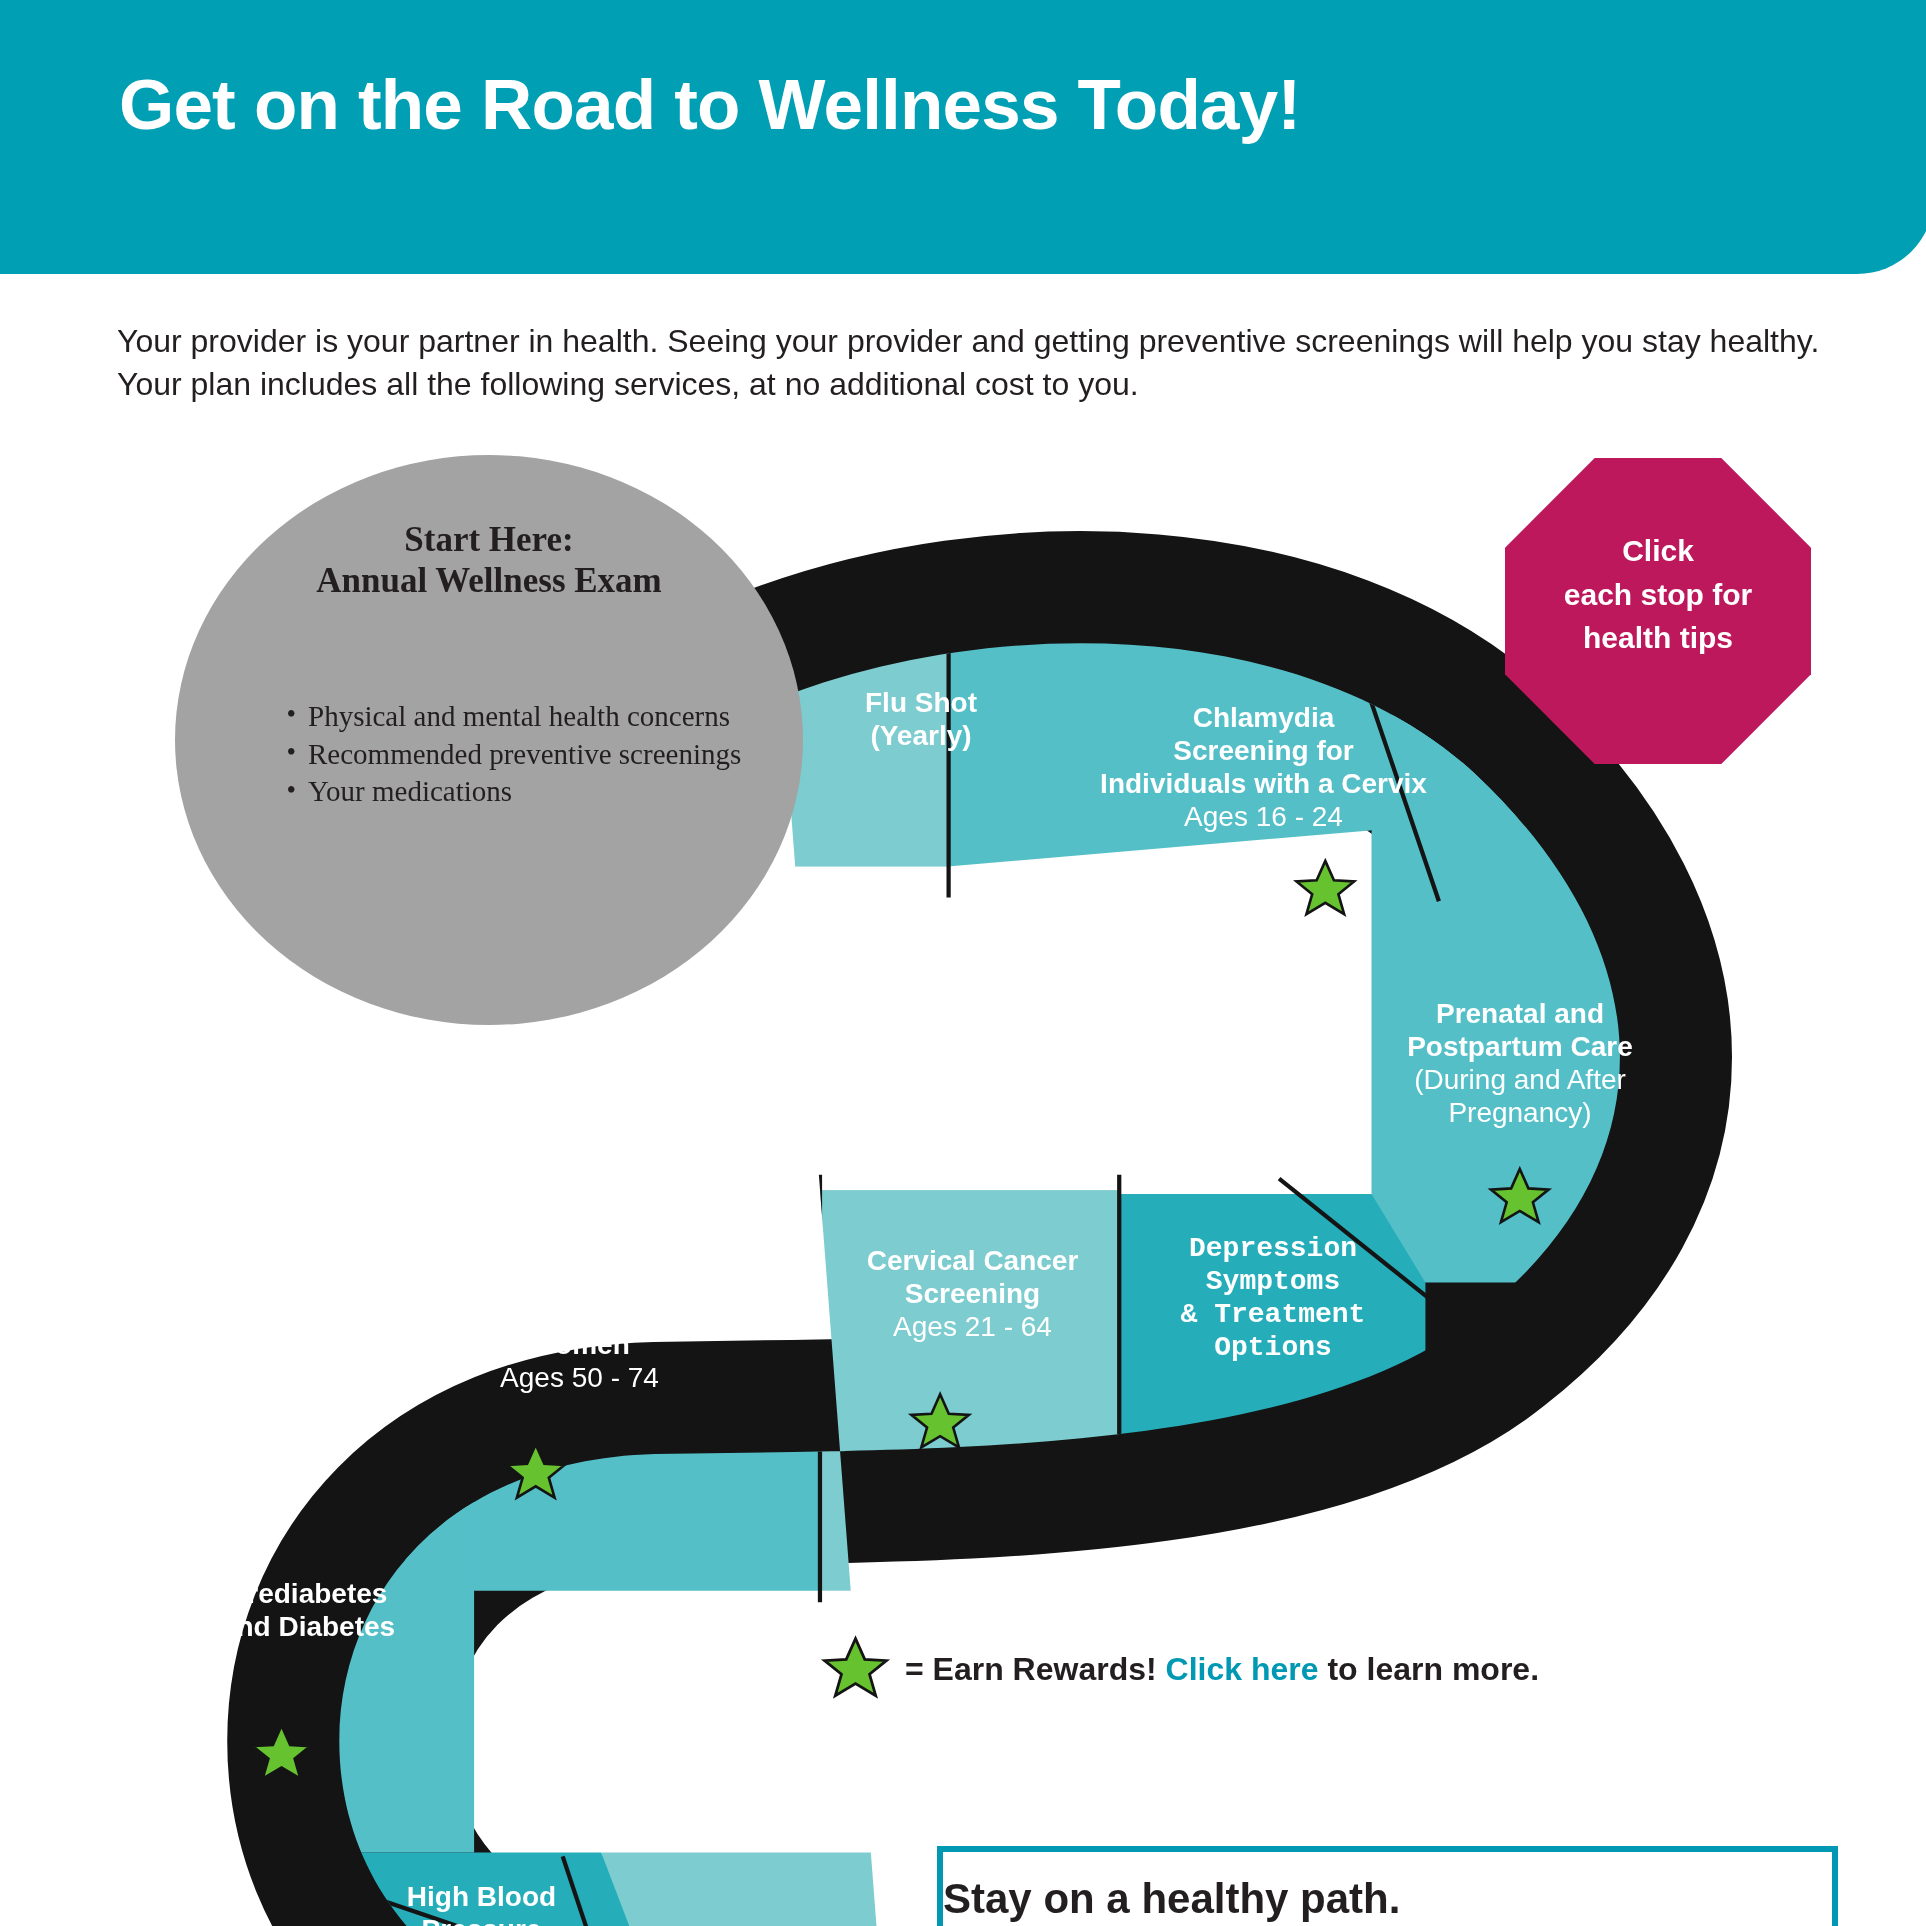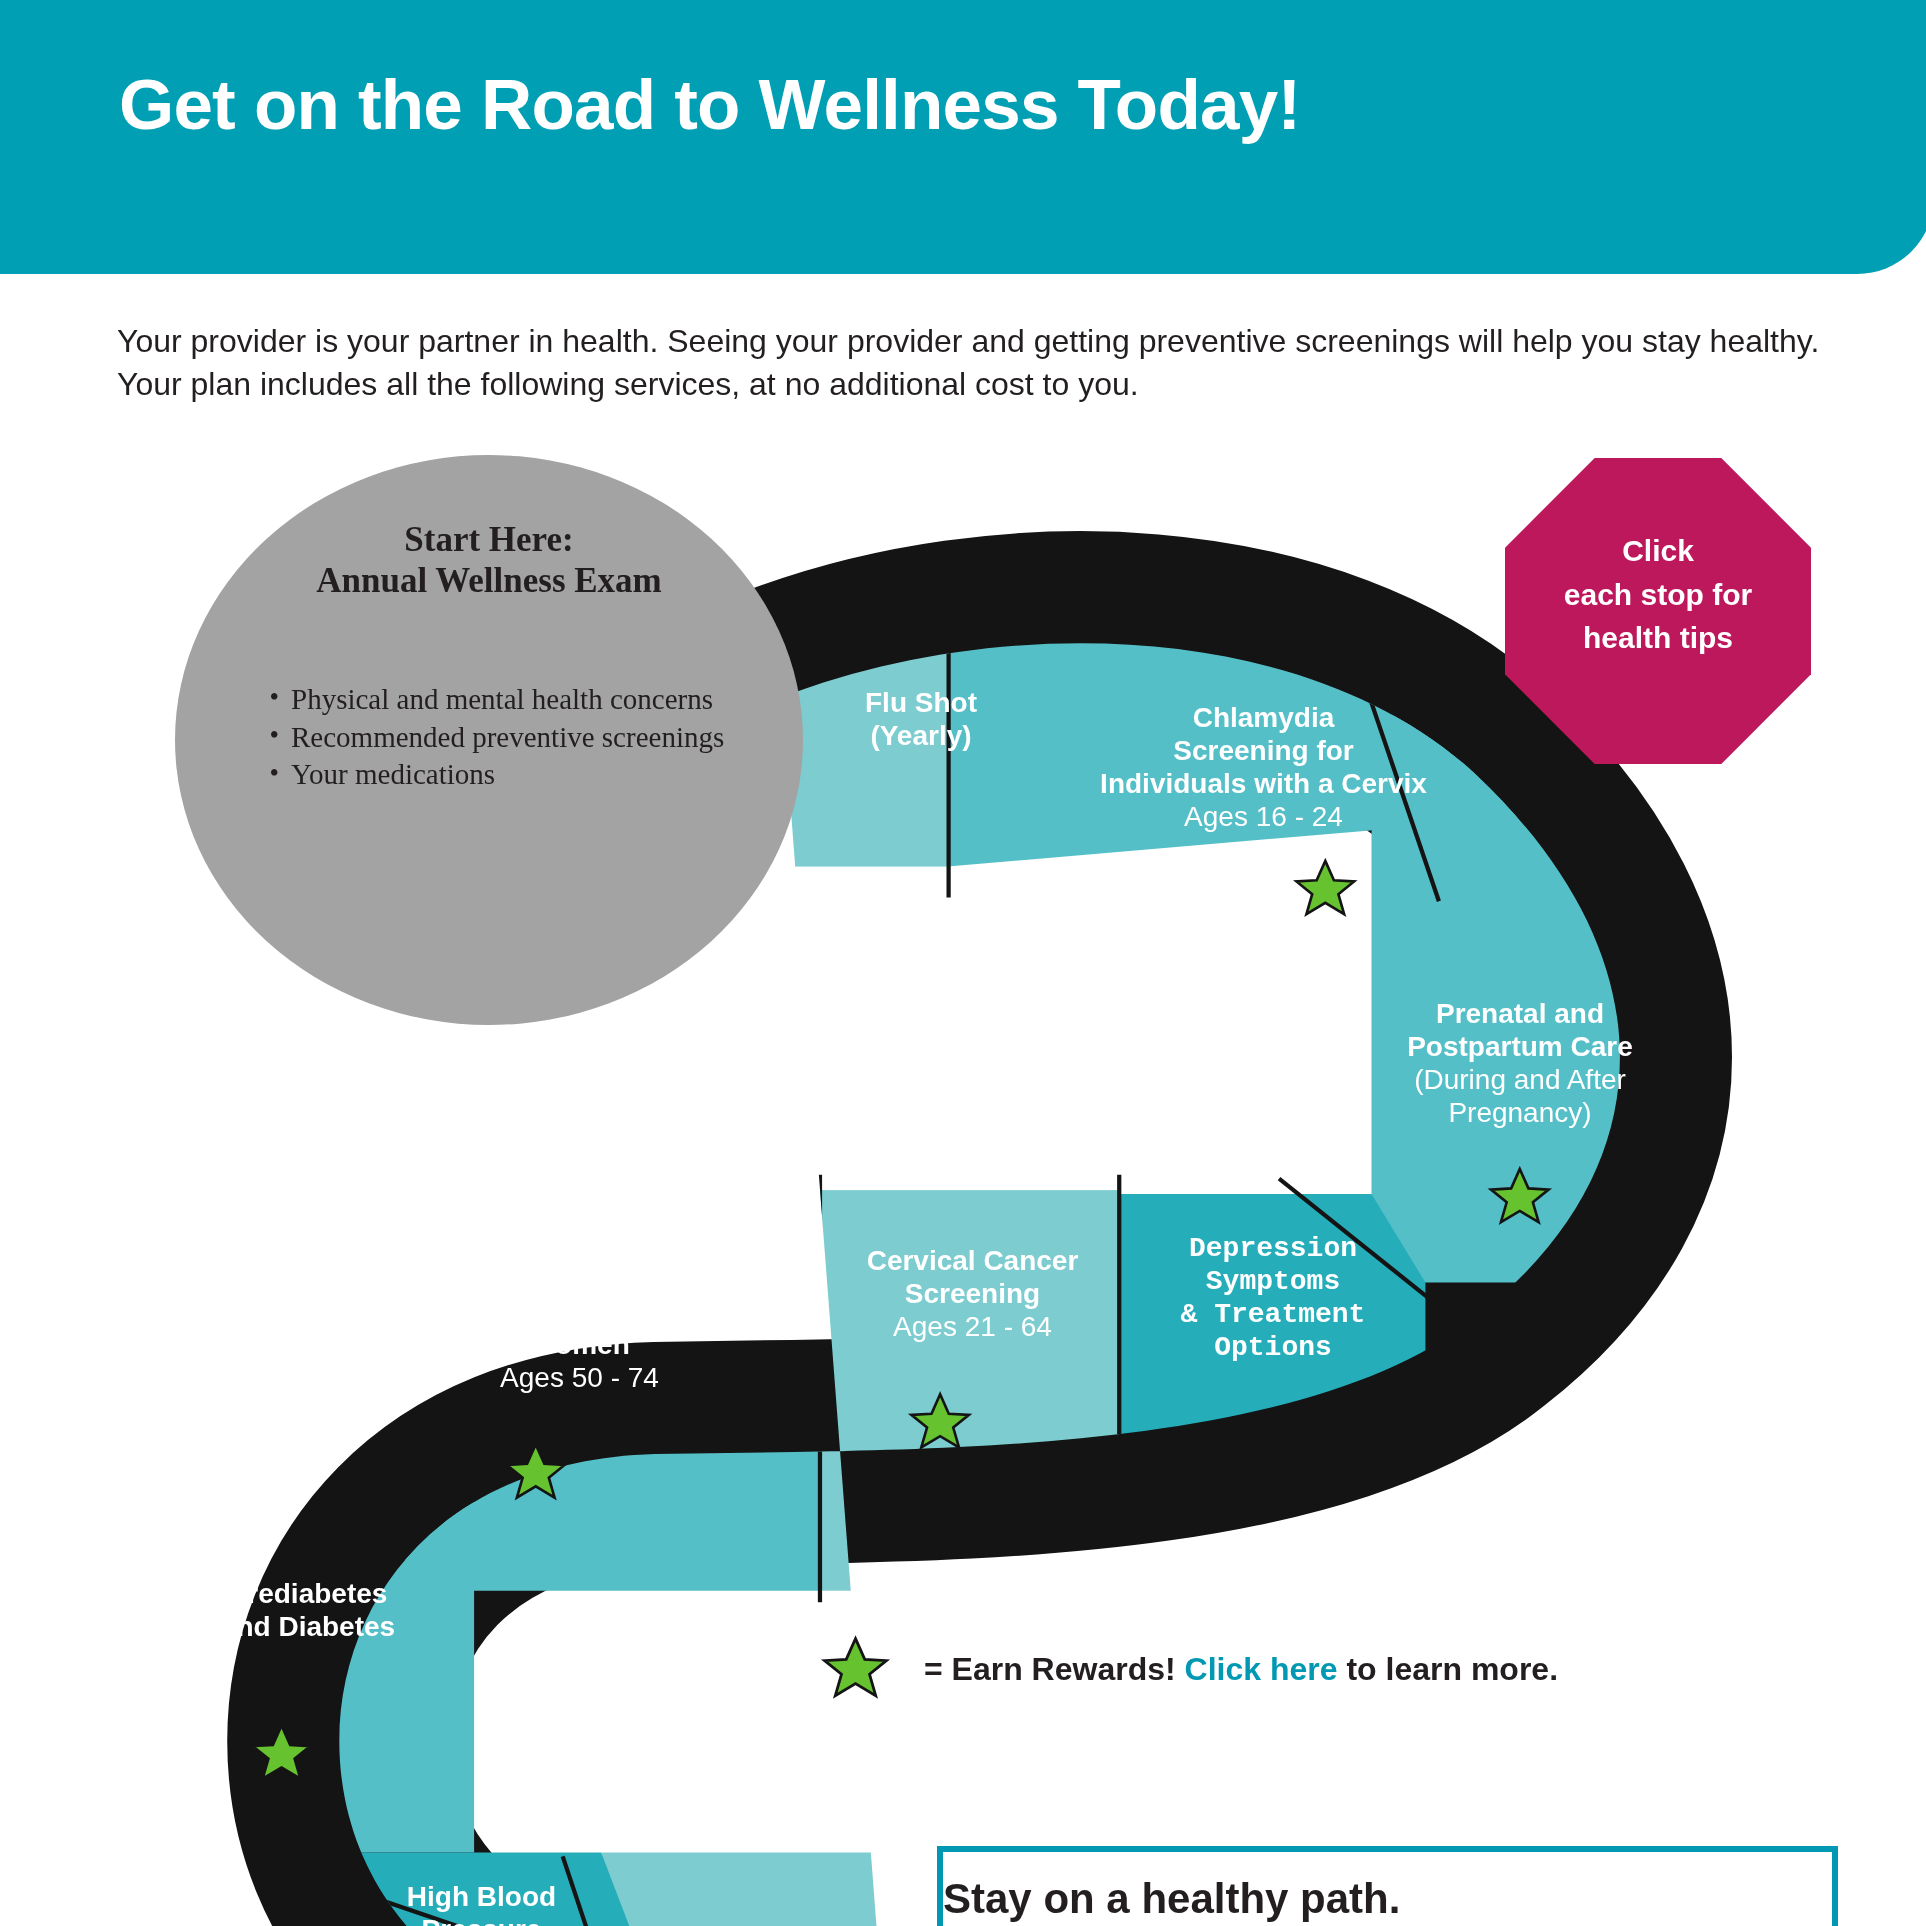--- a/index.html
+++ b/index.html
@@ -34,21 +34,21 @@
     position:absolute;left:0;top:64px;width:100%;
     text-align:center;font-size:35px;font-weight:bold;color:#231f20;
     line-height:1.18;
   }
   #start-sub{
     position:absolute;left:67px;top:154px;width:497px;
     font-size:29px;color:#231f20;line-height:1.22;
   }
   #start-list{
     position:absolute;left:89px;top:227px;width:489px;
-    margin:0;padding:0;list-style:none;font-size:29px;color:#231f20;line-height:1.22;
+    margin:17px;padding:0;list-style:none;font-size:29px;color:#231f20;line-height:1.22;
   }
   #start-list li{position:relative;padding-left:27px;margin-bottom:2.3px;}
   #start-list li:before{content:"\2022";position:absolute;left:5.4px;top:-0.8px;font-size:27px;}
   
   #octagon{
     position:absolute;left:1505px;top:458px;width:306px;height:306px;
     background:#7a7a7a;
     clip-path:polygon(29.3% 0%,70.7% 0%,100% 29.3%,100% 70.7%,70.7% 100%,29.3% 100%,0% 70.7%,0% 29.3%);
     z-index:6;
   }
@@ -62,21 +62,21 @@
     position:absolute;z-index:4;color:#ffffff;text-align:center;
     font-size:28px;font-weight:bold;line-height:1.18;pointer-events:none;
   }
   .road-label .sub{font-weight:normal;}
   
   #legend{
     position:absolute;left:819px;top:1633px;z-index:7;
     display:flex;align-items:center;
   }
   #legend-text{
-    margin-left:32px;font-size:32px;font-weight:bold;color:#231f20;white-space:nowrap;
+    margin-left:13px;font-size:32px;font-weight:bold;color:#231f20;white-space:nowrap;
   }
   #legend-text .lnk{color:#0098B3;}
   
   #callout{
     position:absolute;left:937px;top:1846px;width:901px;height:331px;
     border:6.2px solid #0098B3;background:#ffffff;z-index:8;box-sizing:border-box;
   }
   #callout-title{
     margin-top:23px;text-align:left;font-size:42px;font-weight:bold;color:#231f20;
   }

